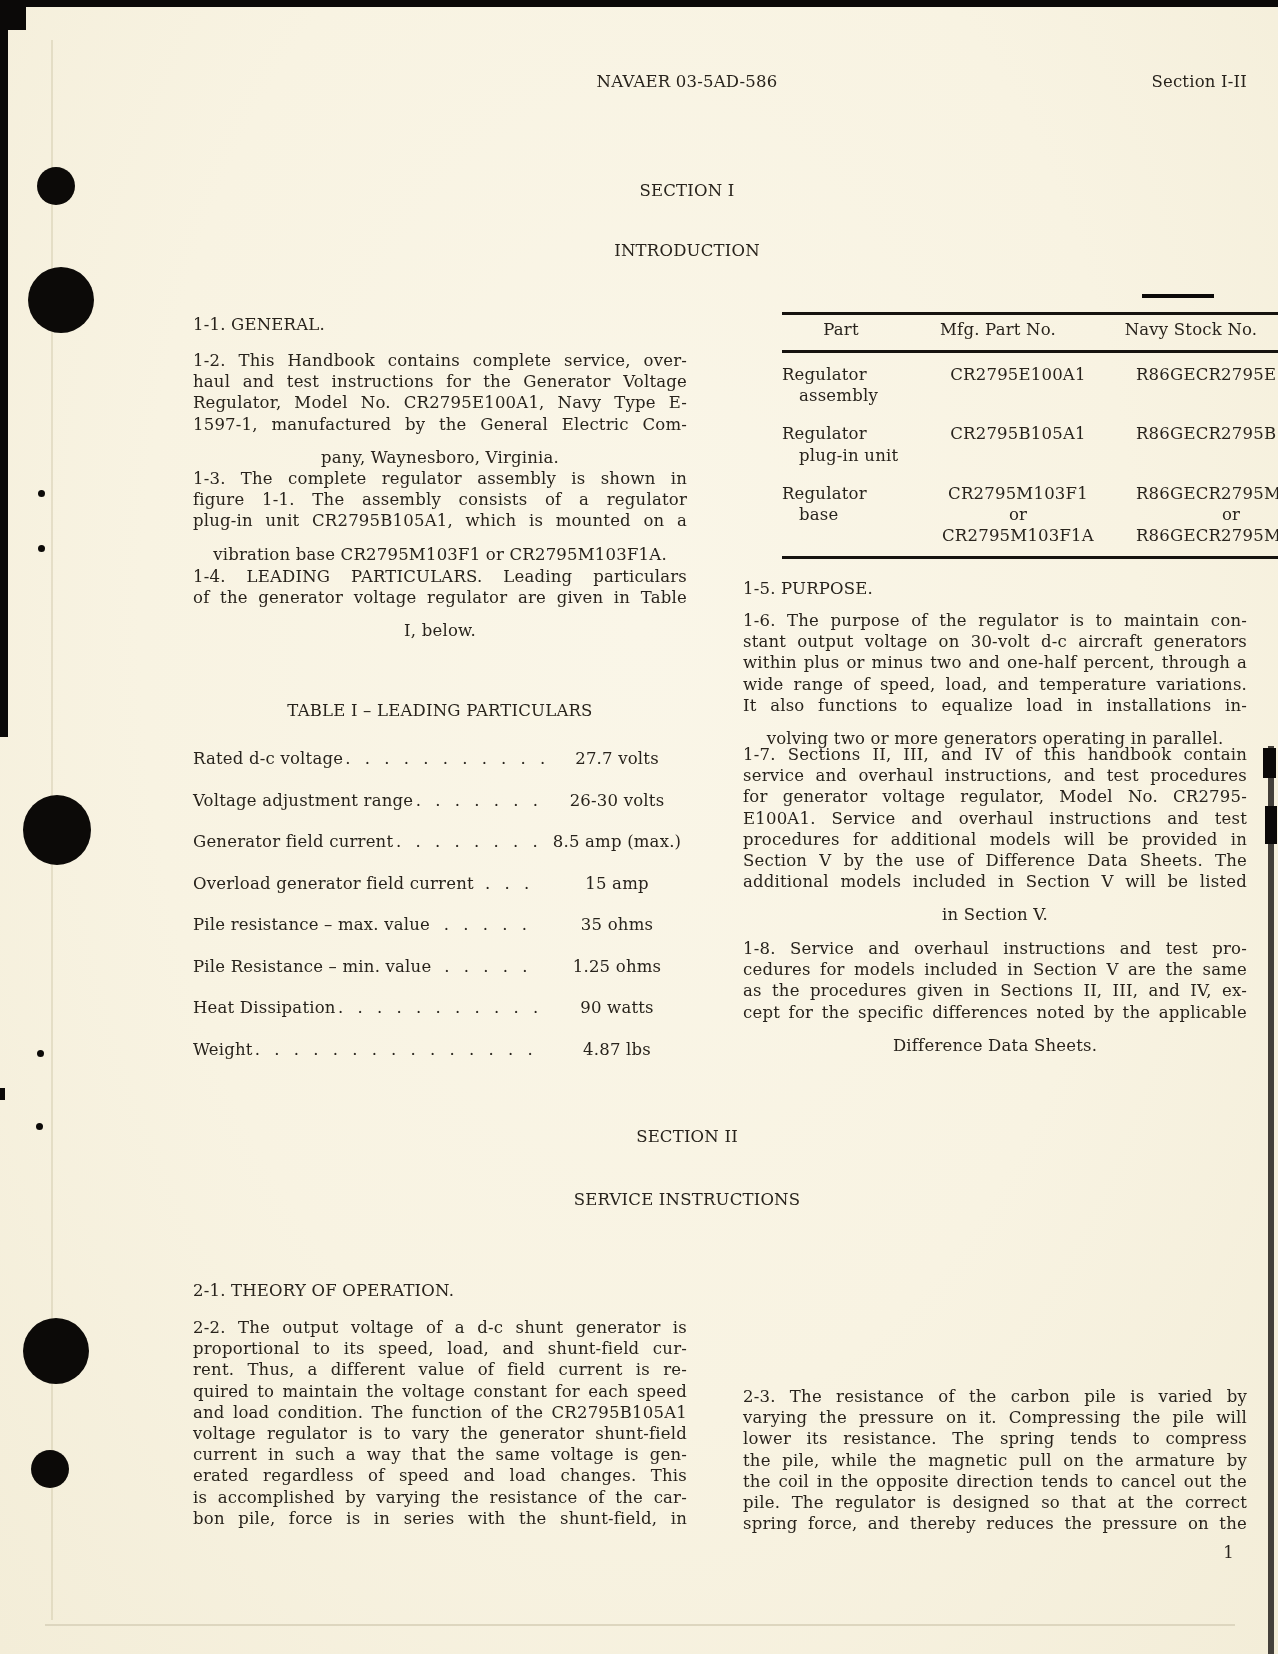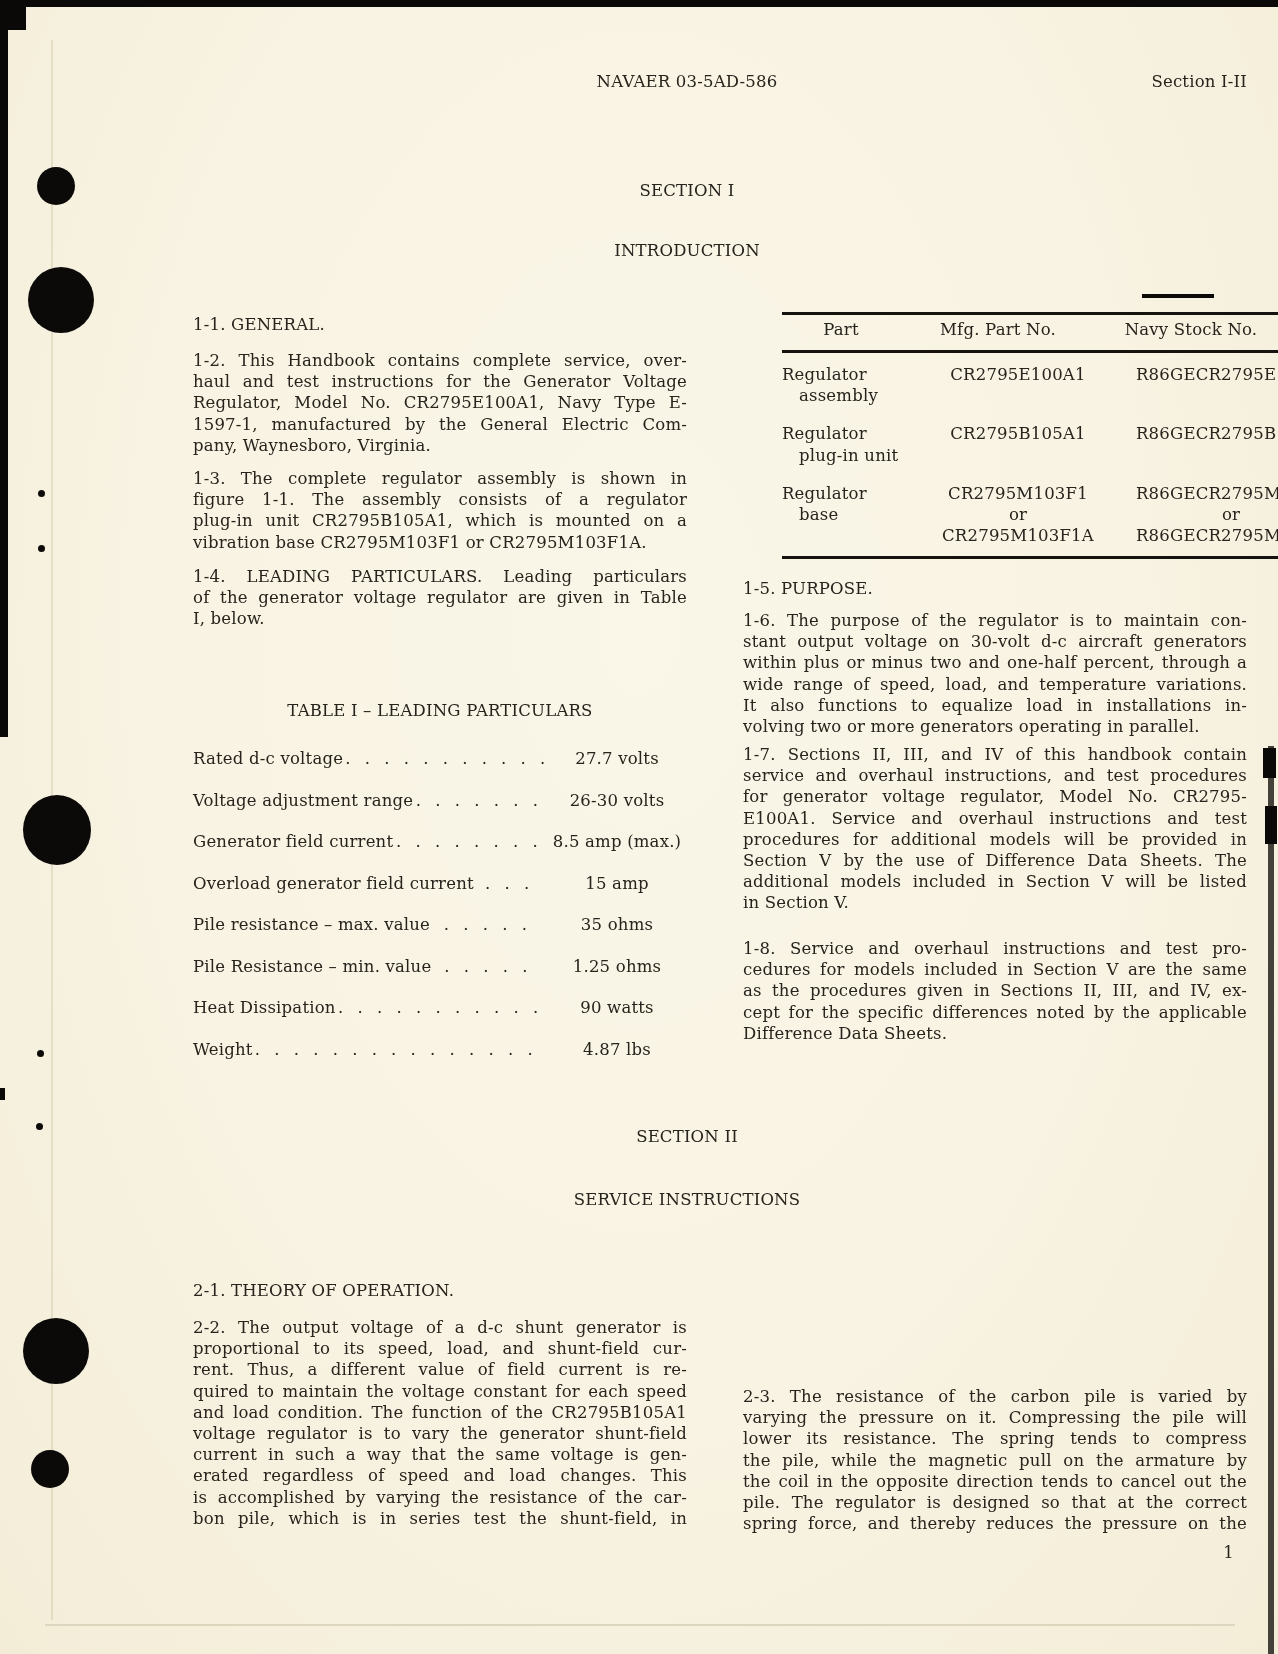--- a/index.html
+++ b/index.html
@@ -8,21 +8,21 @@
     background: radial-gradient(ellipse at 50% 38%, #faf6e8 0%, #f8f3e2 55%, #f3edd8 100%);
     font-family:"DejaVu Serif","Liberation Serif",serif;
     color:#28231c;
   }
   .txt { font-size:16.5px; line-height:21.2px; letter-spacing:0.2px; }
   .abs { position:absolute; }
   .center-head { left:264px; width:846px; text-align:center; }
   .col-left  { left:193px; width:494px; }
   .col-right { left:743px; width:504px; }
   .ln-just { text-align:justify; text-align-last:justify; text-justify:inter-word; white-space:nowrap; }
-  .ln-last { text-align:left; white-space:nowrap; }
+  .ln-last { text-align:center; white-space:nowrap;margin-top:12px; }
 
   
   #leader-list { left:193px; top:748px; width:494px;text-align:center; }
   .lrow { display:flex; margin-bottom:20.3px; }
   .llabel { white-space:nowrap; flex:none; }
   .ldots { flex:1 1 auto; white-space:nowrap; overflow:hidden; padding:0 4px 0 2px; letter-spacing:4.5px; }
   .lvalue { flex:none; width:140px; white-space:nowrap; }
 
   
   #parts-table { left:782px; top:310px; width:504px; height:260px; }
@@ -222,21 +222,21 @@
   <div class="abs txt col-left" style="top:1317px;">
       <div class="ln-just">2-2. The output voltage of a d-c shunt generator is</div>
       <div class="ln-just">proportional to its speed, load, and shunt-field cur-</div>
       <div class="ln-just">rent. Thus, a different value of field current is re-</div>
       <div class="ln-just">quired to maintain the voltage constant for each speed</div>
       <div class="ln-just">and load condition. The function of the CR2795B105A1</div>
       <div class="ln-just">voltage regulator is to vary the generator shunt-field</div>
       <div class="ln-just">current in such a way that the same voltage is gen-</div>
       <div class="ln-just">erated regardless of speed and load changes. This</div>
       <div class="ln-just">is accomplished by varying the resistance of the car-</div>
-      <div class="ln-just">bon pile, which is in series test the shunt-field, in</div>
+      <div class="ln-just">bon pile, force is in series with the shunt-field, in</div>
     </div>
   <div class="abs txt col-right" style="top:1386px;">
       <div class="ln-just">2-3. The resistance of the carbon pile is varied by</div>
       <div class="ln-just">varying the pressure on it. Compressing the pile will</div>
       <div class="ln-just">lower its resistance. The spring tends to compress</div>
       <div class="ln-just">the pile, while the magnetic pull on the armature by</div>
       <div class="ln-just">the coil in the opposite direction tends to cancel out the</div>
       <div class="ln-just">pile. The regulator is designed so that at the correct</div>
       <div class="ln-just">spring force, and thereby reduces the pressure on the</div>
     </div>

